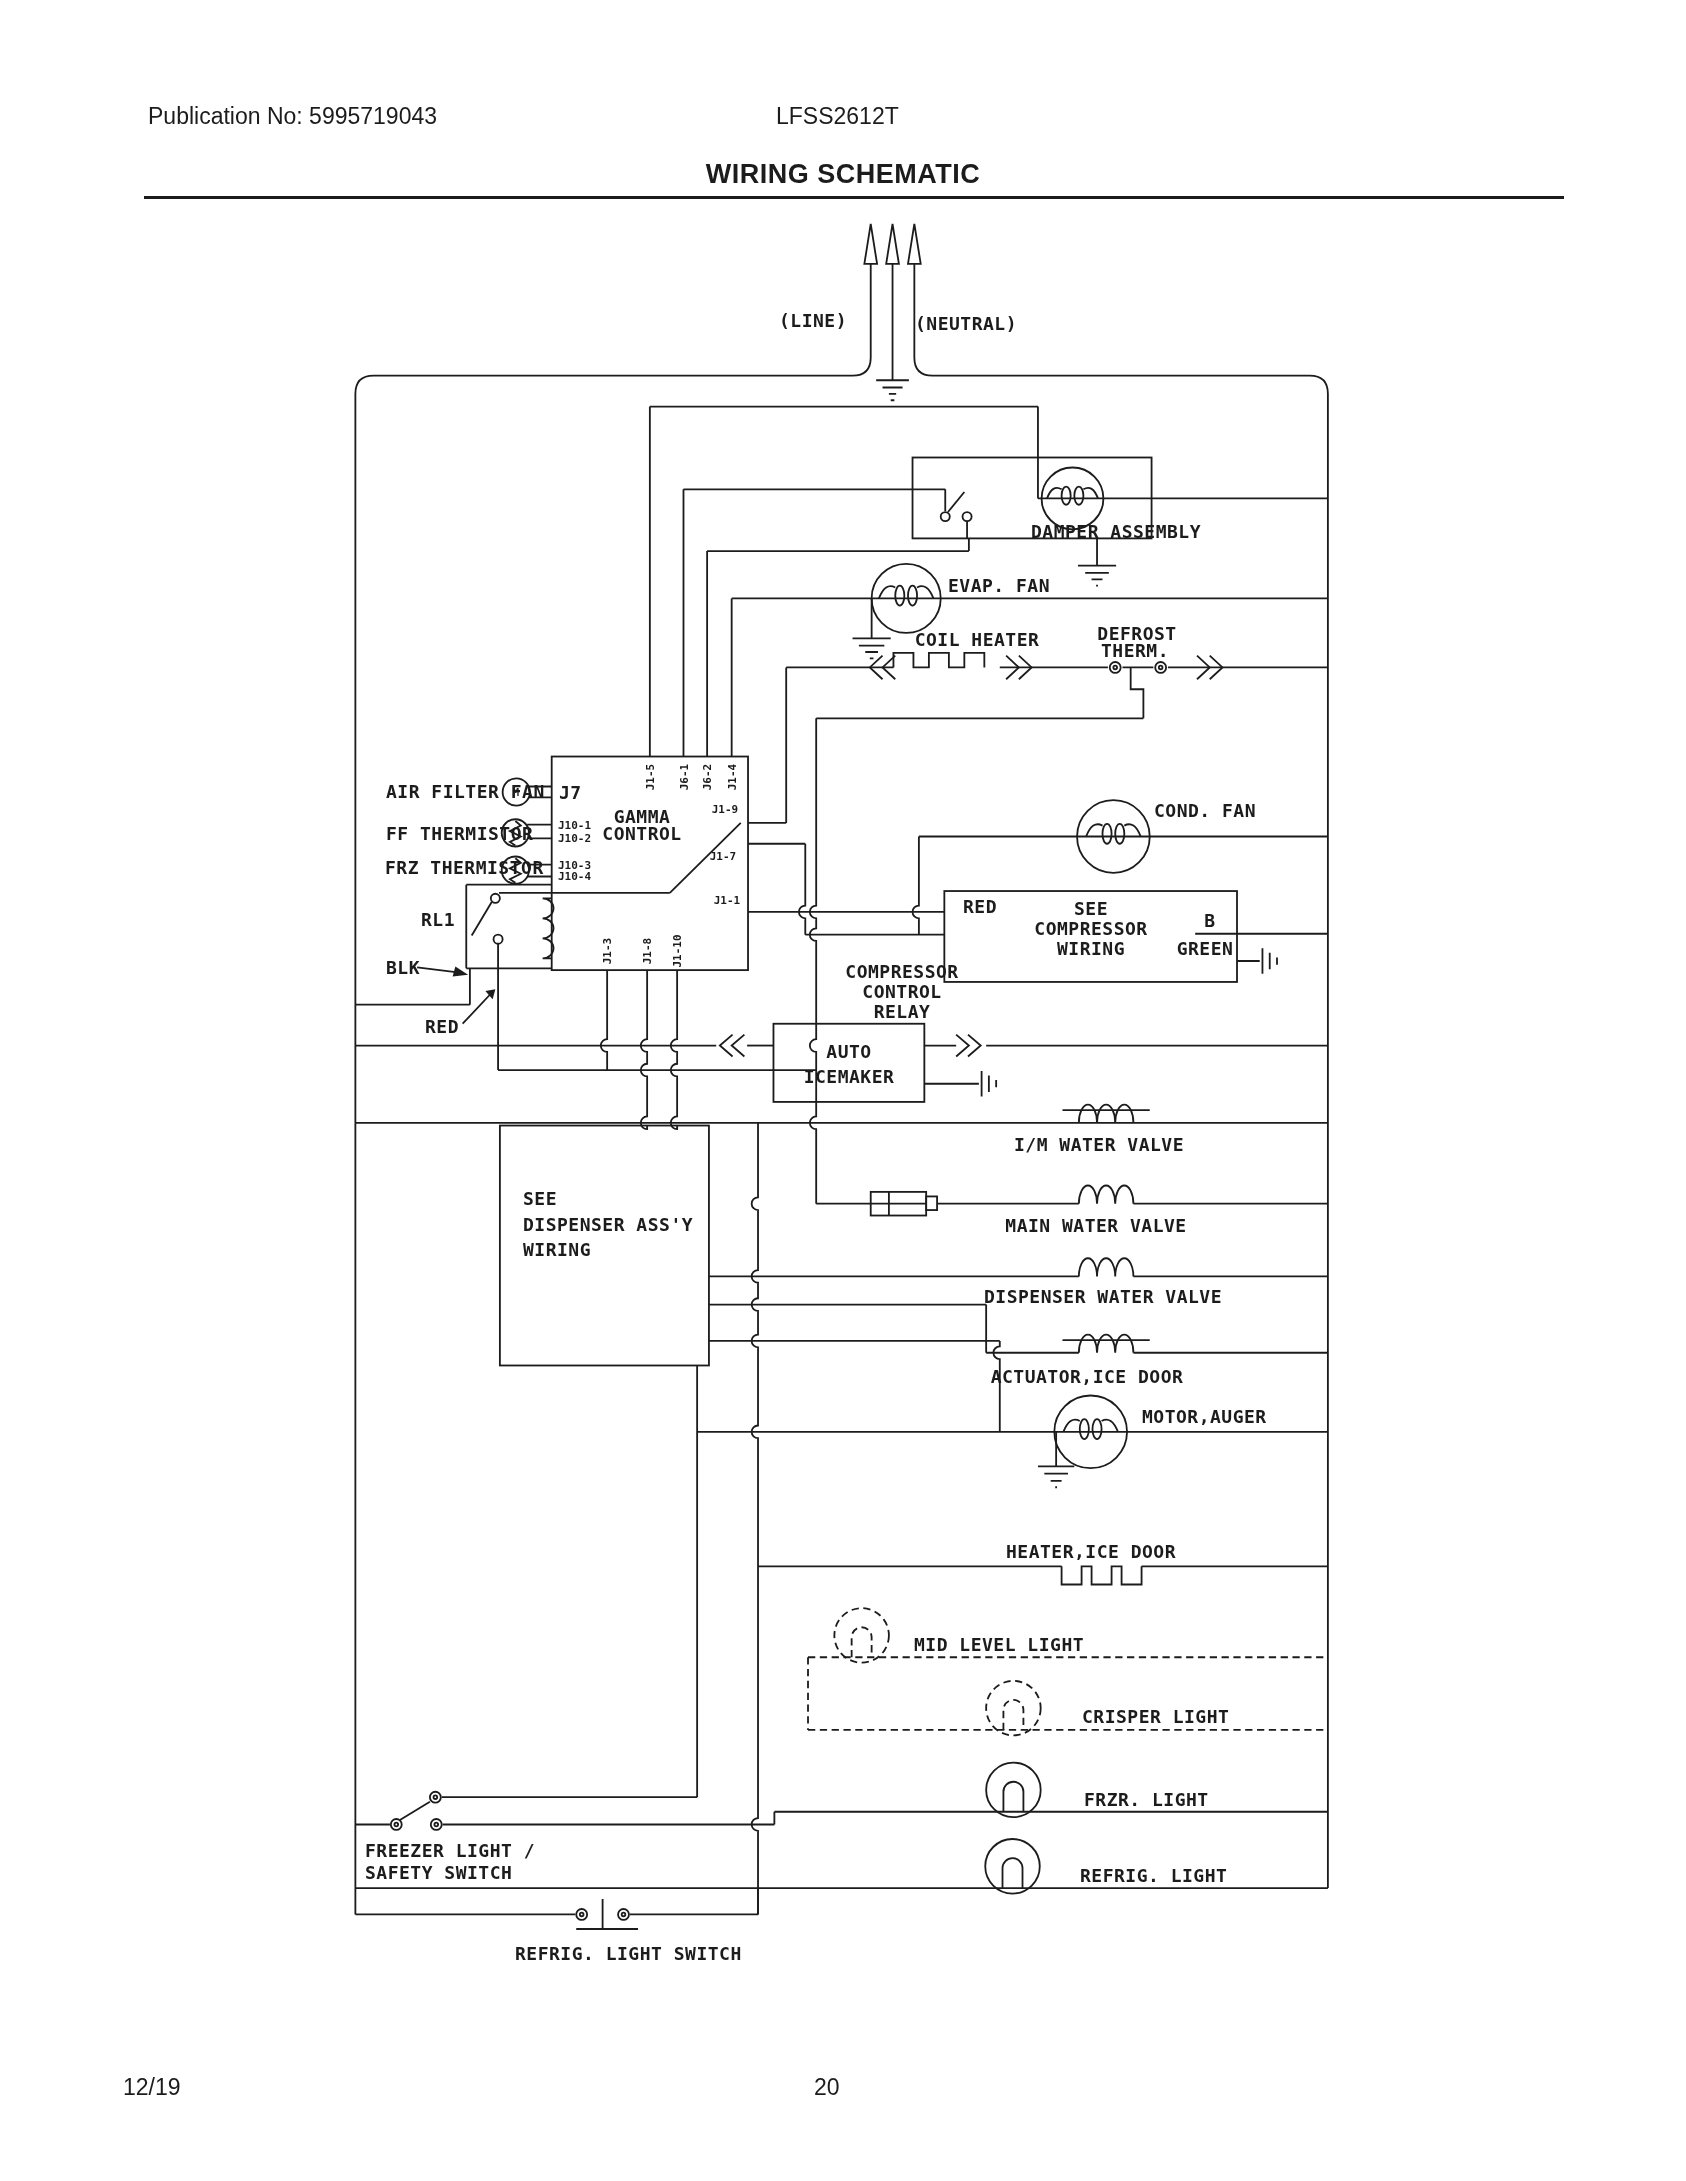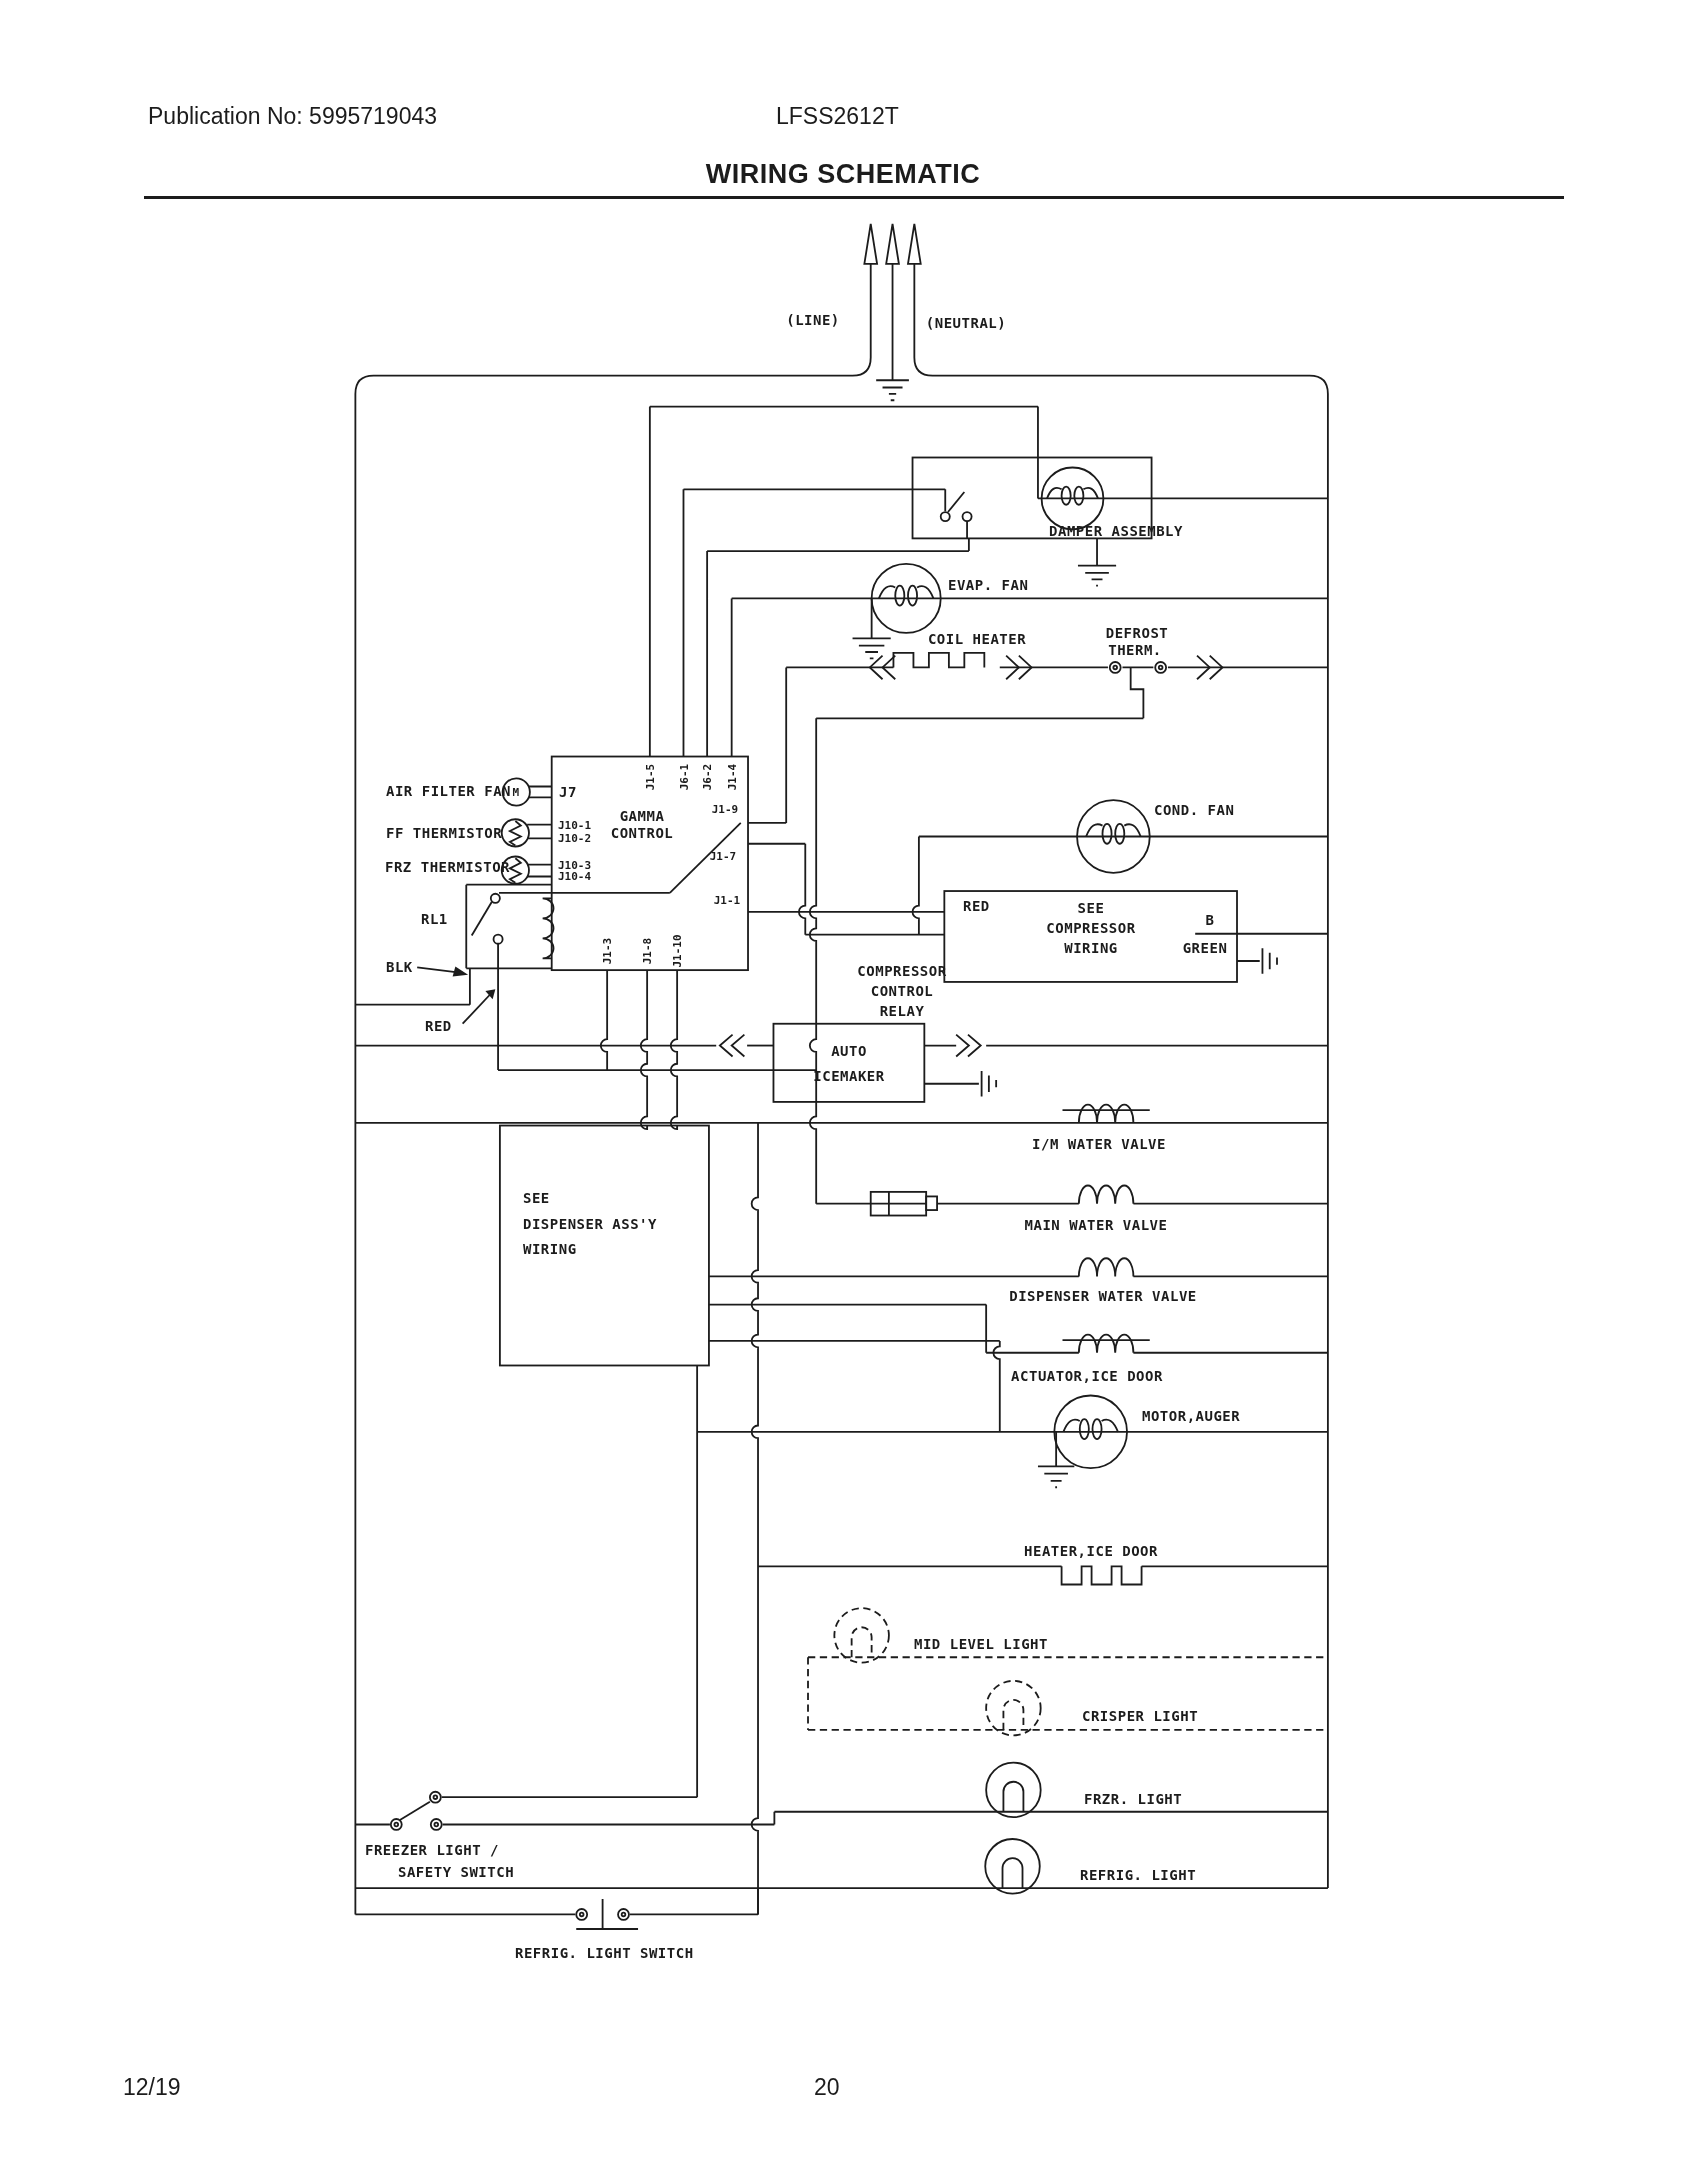--- a/index.html
+++ b/index.html
@@ -1,21 +1,21 @@
 <!DOCTYPE html>
 <html style="font-size:14.5px"><head>
 <meta charset="utf-8">
 <style>
   html,body{margin:0;padding:0;background:#fff;}
   #page{position:relative;width:1686px;height:2182px;background:#ffffff;overflow:hidden;
         font-family:"Liberation Sans",sans-serif;color:#1c1c1c;}
   .hdr{position:absolute;font-size:23px;white-space:nowrap;transform:translate(0,-50%);}
   .title{position:absolute;font-size:27px;font-weight:bold;white-space:nowrap;transform:translate(-50%,-50%);letter-spacing:0.5px;}
   .rule{position:absolute;background:#1c1c1c;}
-  .lbl{position:absolute;font-family:"DejaVu Sans Mono",monospace;font-size:14px;font-weight:bold;
+  .lbl{position:absolute;font-family:"DejaVu Sans Mono",monospace;font-size:18px;font-weight:bold;
        letter-spacing:0.5px;white-space:nowrap;transform:translate(0,-50%);color:#1c1c1c;}
   .c{transform:translate(-50%,-50%);}
   .rot{transform:translate(-50%,-50%) rotate(-90deg);}
   .pin{font-size:11px;letter-spacing:0px;}
   .sm{font-size:11px;}
   svg{position:absolute;left:0;top:0;}
   .w{stroke:#1c1c1c;stroke-width:2;fill:none;}
   .wd{stroke:#1c1c1c;stroke-width:2;fill:none;stroke-dasharray:8 5;}
   .fw{stroke:#1c1c1c;stroke-width:2;fill:#ffffff;}
 </style>
@@ -304,17 +304,17 @@
   <div class="lbl" style="left:523px;top:1198px;">SEE</div>
   <div class="lbl" style="left:523px;top:1224px;">DISPENSER ASS'Y</div>
   <div class="lbl" style="left:523px;top:1249px;">WIRING</div>
 
   <div class="lbl" style="left:914px;top:1644px;">MID LEVEL LIGHT</div>
   <div class="lbl" style="left:1082px;top:1716px;">CRISPER LIGHT</div>
   <div class="lbl" style="left:1084px;top:1799px;">FRZR. LIGHT</div>
   <div class="lbl" style="left:1080px;top:1875px;">REFRIG. LIGHT</div>
 
   <div class="lbl" style="left:365px;top:1850px;">FREEZER LIGHT /</div>
-  <div class="lbl" style="left:365px;top:1872px;margin-left:33px;">SAFETY SWITCH</div>
+  <div class="lbl" style="left:365px;top:1872px;">SAFETY SWITCH</div>
   <div class="lbl" style="left:515px;top:1953px;">REFRIG. LIGHT SWITCH</div>
 
 </div>
 
 
 </body></html>

